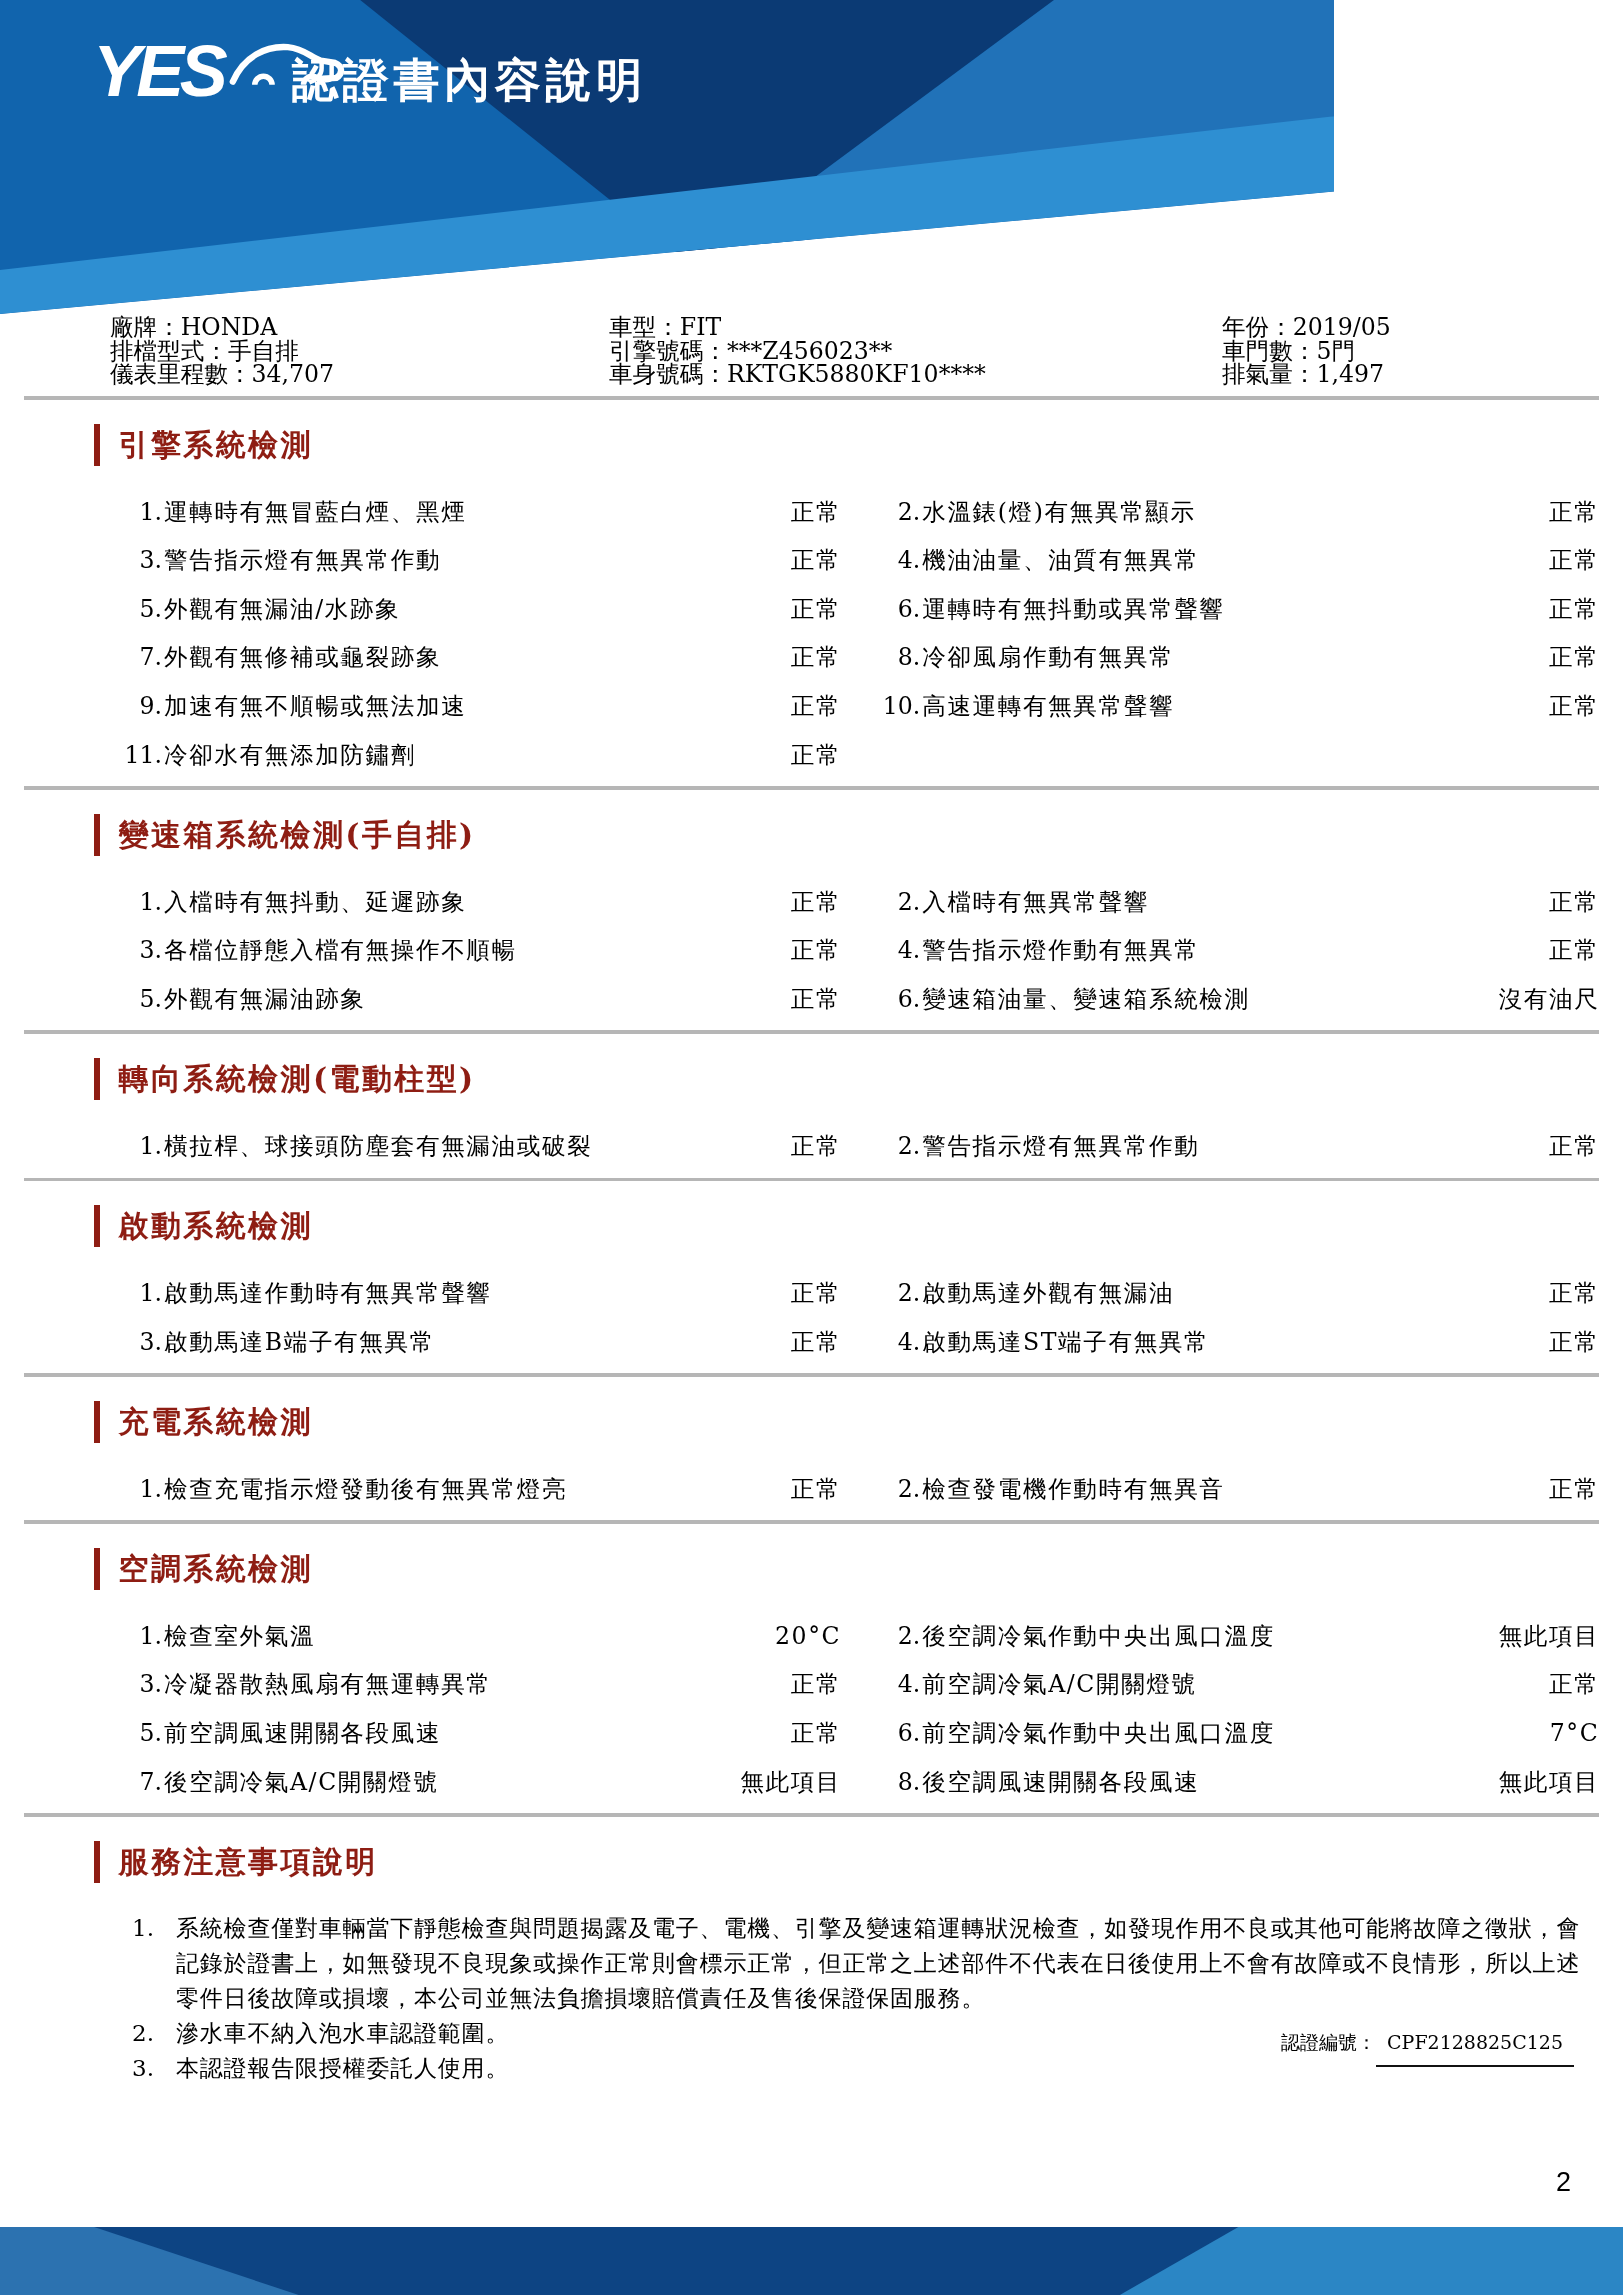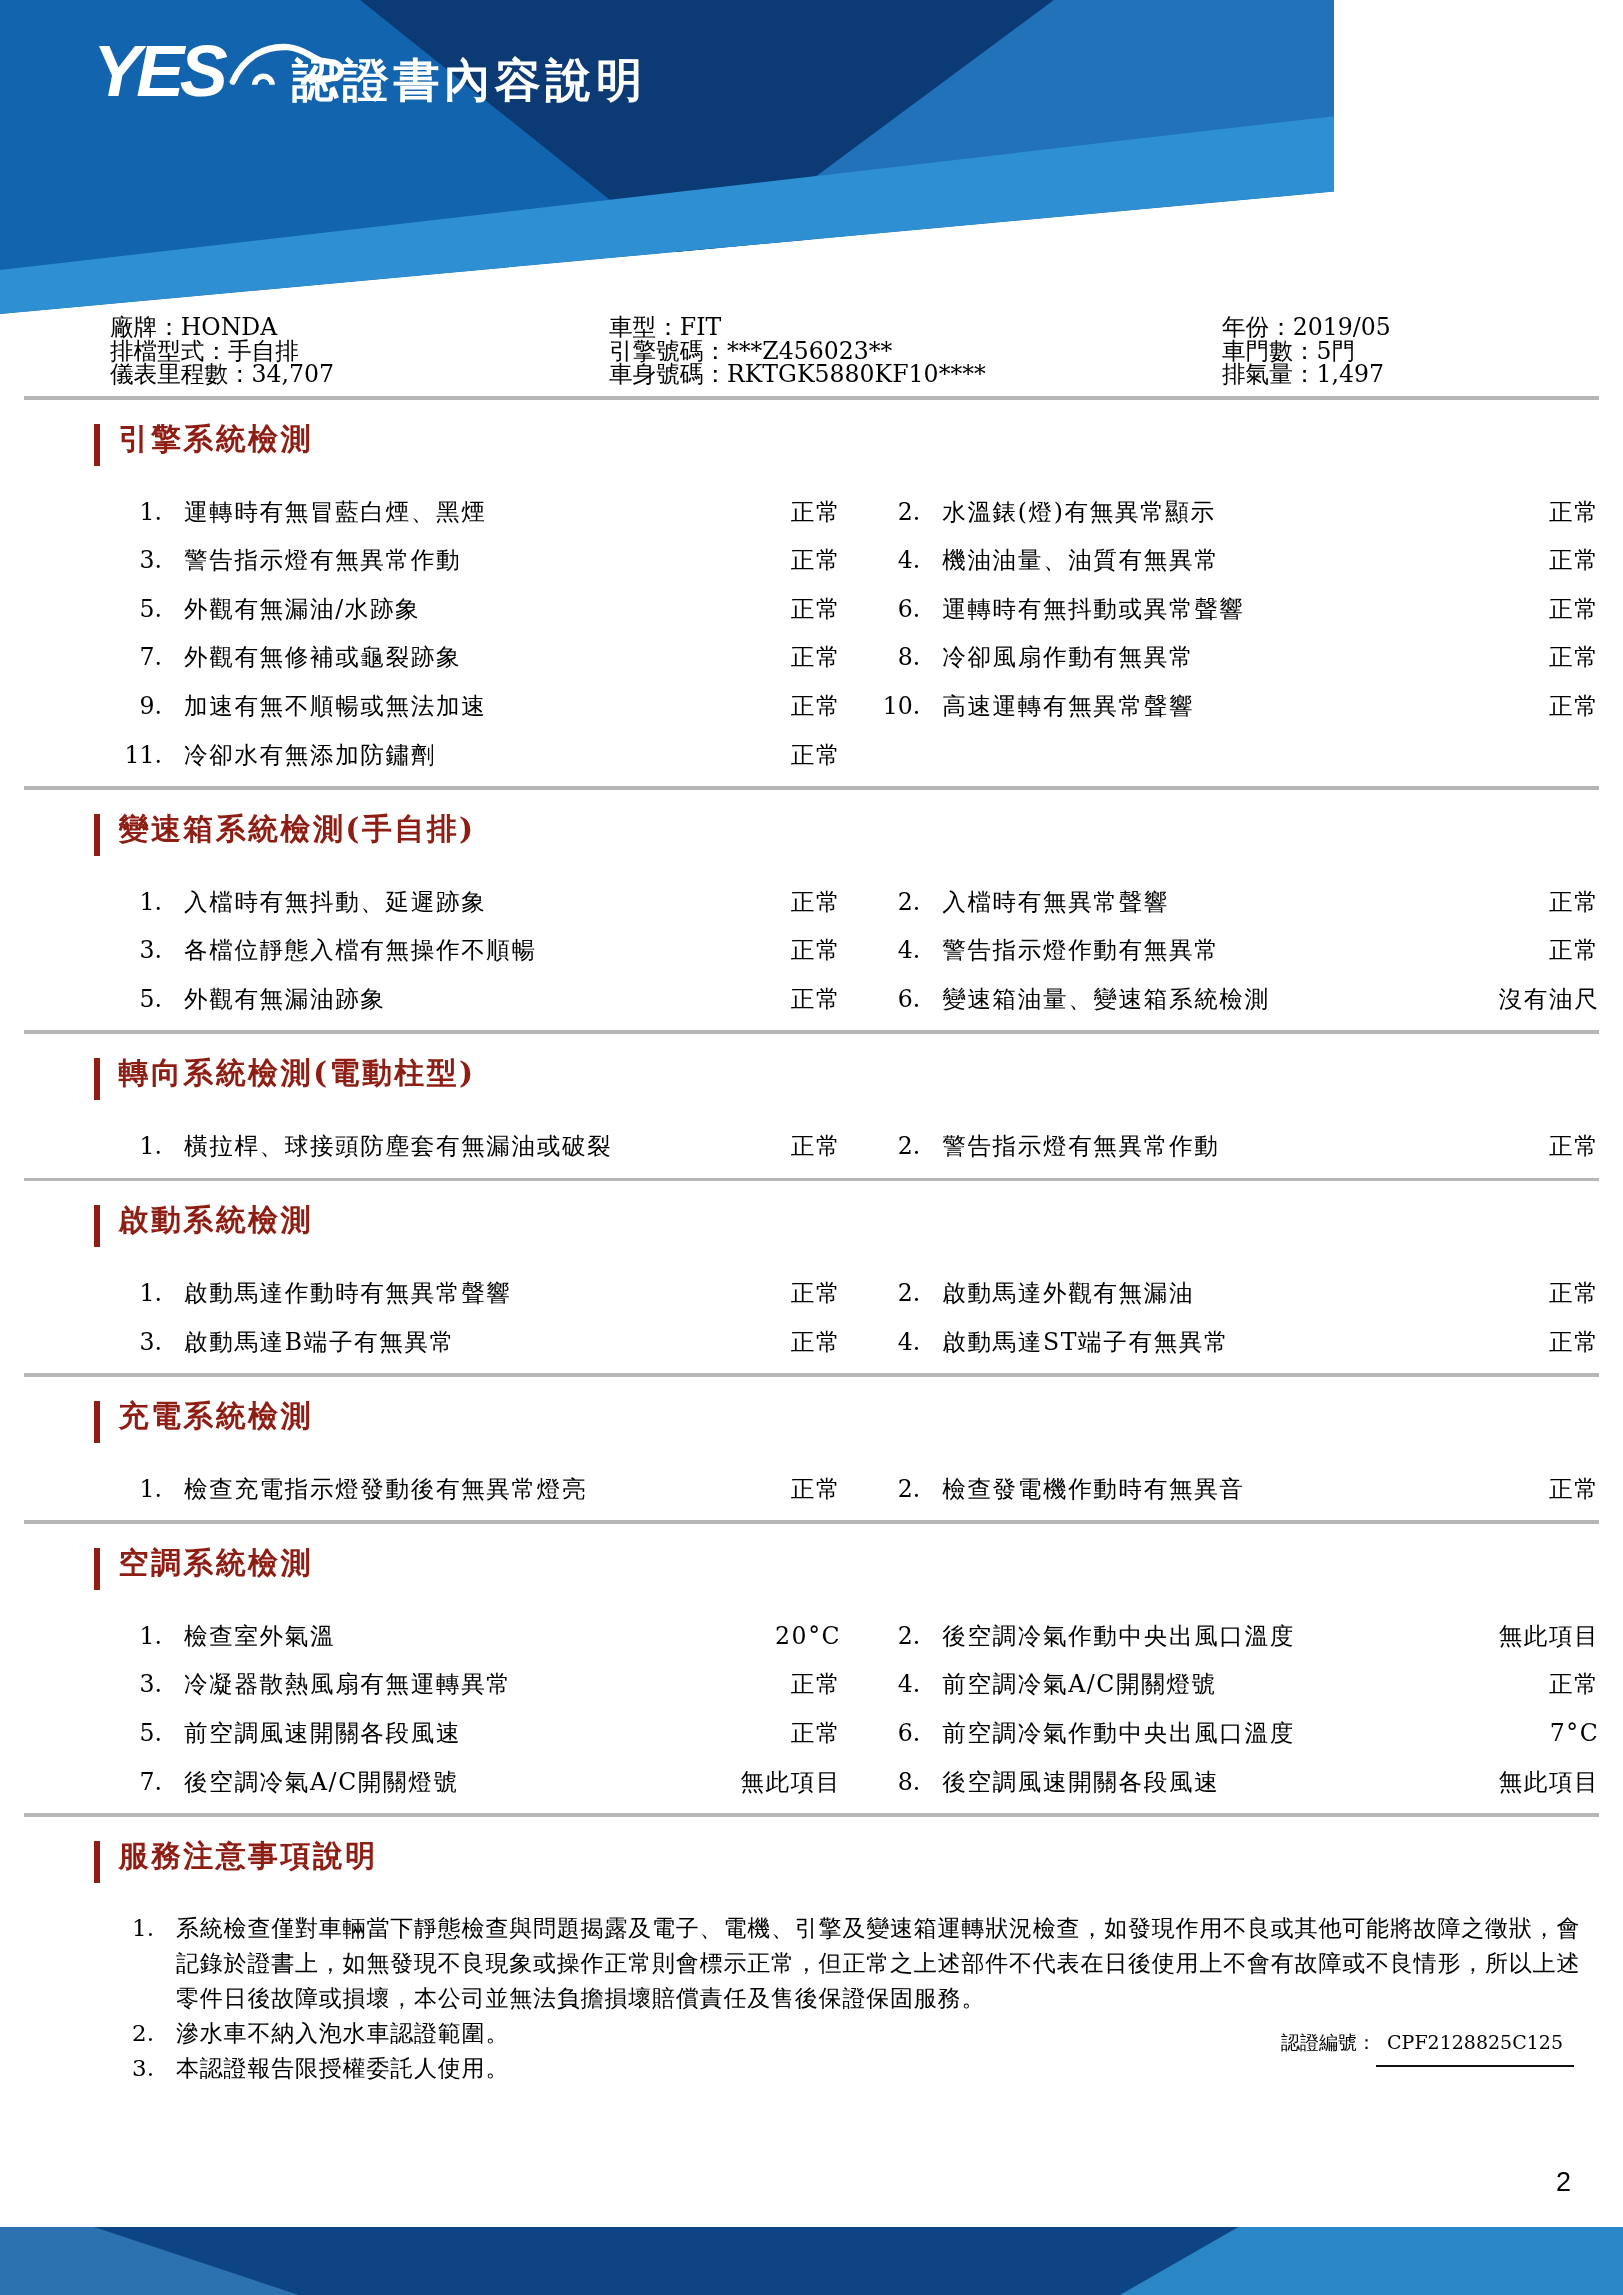--- a/index.html
+++ b/index.html
@@ -19,28 +19,28 @@
     font-size:72px;line-height:1;color:#fff;letter-spacing:-4.7px;}
   .logo-car{margin-left:4.7px;margin-bottom:4.7px;}
   .header-title{position:absolute;left:292px;top:50px;color:#fff;
     font-family:"Liberation Sans",sans-serif;font-weight:bold;font-size:46px;letter-spacing:4.7px;}
   
   .content{position:relative;padding-top:316px;}
   .info-grid{display:grid;grid-template-columns:499px 613px auto;
     margin-left:110px;margin-right:31px;font-size:23.6px;line-height:23.6px;}
   .divider{height:3.9px;background:#b6b6b6;margin:19px 23.6px 0 23.6px;}
   .divider.first{margin-top:9.4px;}
-  .sec-title{display:flex;margin:23.6px 0 0 94px;}
+  .sec-title{display:flex;align-items:center;margin:23.6px 0 0 94px;}
   .sec-bar{width:5.5px;height:42px;background:#8e1d13;margin-right:19px;}
   .sec-title-text{color:#8e1d13;font-size:30px;font-weight:600;letter-spacing:2.4px;line-height:1;}
   .items{display:grid;grid-template-columns:1fr 1fr;column-gap:35px;row-gap:25px;
     margin:35px 23.6px 0 118px;font-size:23.6px;line-height:23.6px;}
   .item{display:flex;align-items:baseline;}
   .item-num{display:inline-block;width:44px;text-align:right;flex:none;}
-  .item-label{margin-left:22px;letter-spacing:1.6px;}
+  .item-label{margin-left:2px;letter-spacing:1.6px;}
   .item-value{margin-left:auto;letter-spacing:1.6px;white-space:nowrap;}
   
   .notes{margin:28px 39px 0 118px;font-size:23px;line-height:35px;}
   .note{display:flex;align-items:flex-start;}
   .note-num{width:36px;text-align:right;flex:none;}
   .note-text{margin-left:22px;letter-spacing:0.8px;}
   .cert{position:absolute;top:2030px;right:49px;font-size:19px;white-space:nowrap;}
   .cert-num{font-family:"DejaVu Serif",serif;border-bottom:2.4px solid #111;padding:0 11px 12px 11px;}
   .page-num{position:absolute;top:2167px;right:52px;font-size:27px;
     font-family:"Liberation Sans",sans-serif;}

